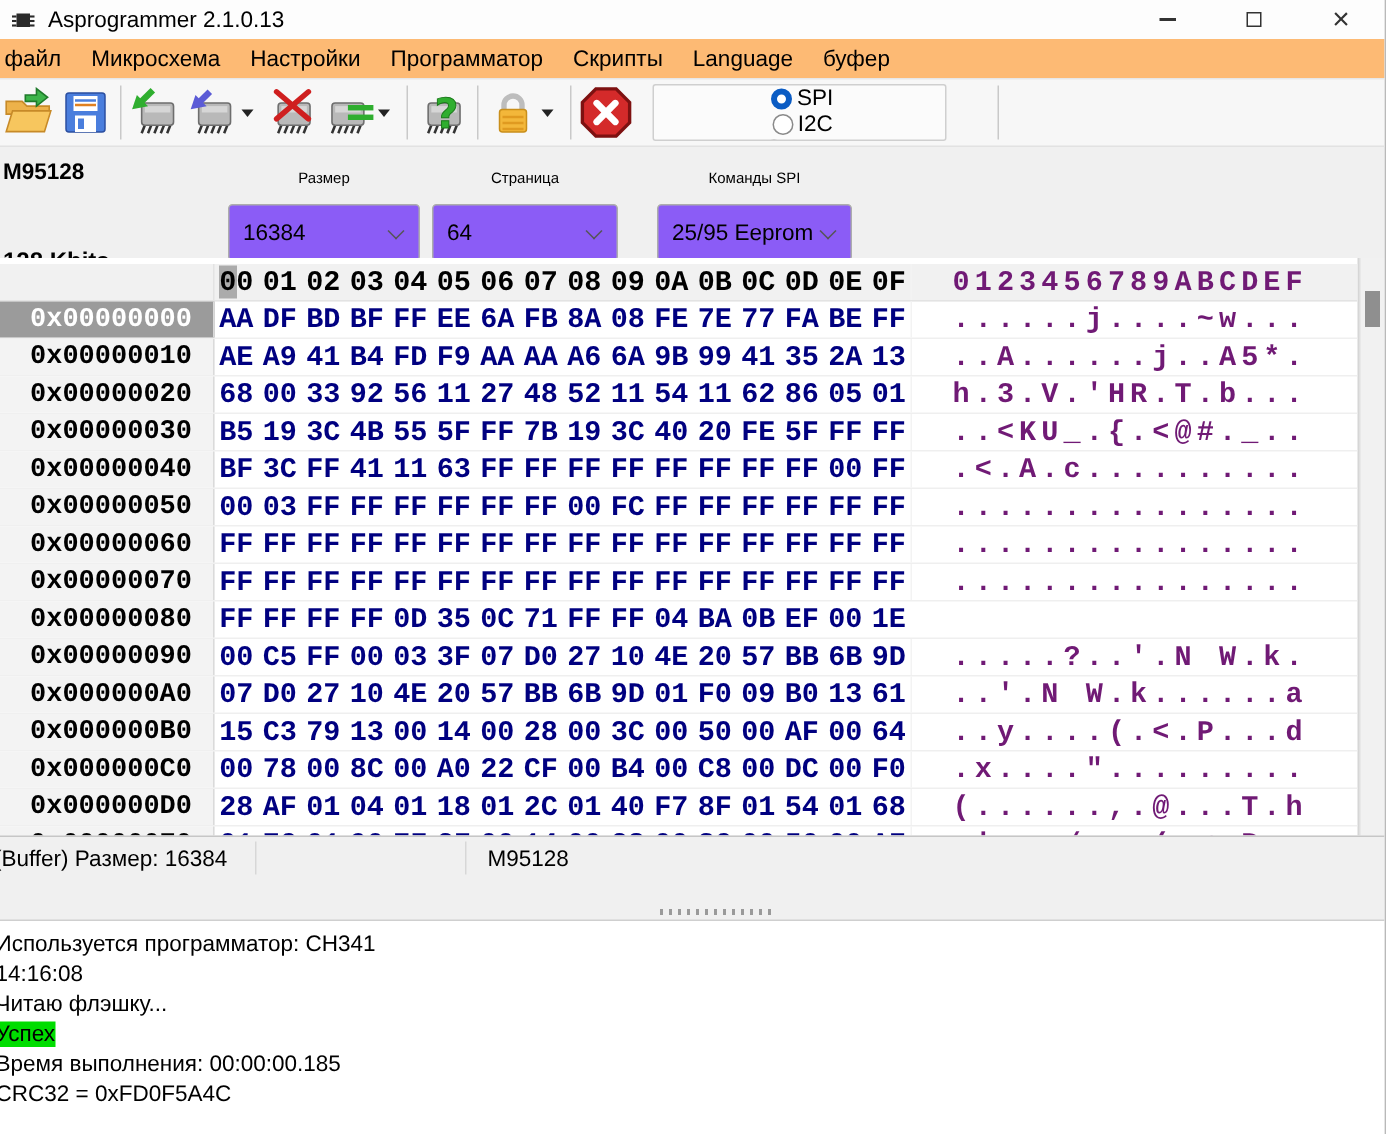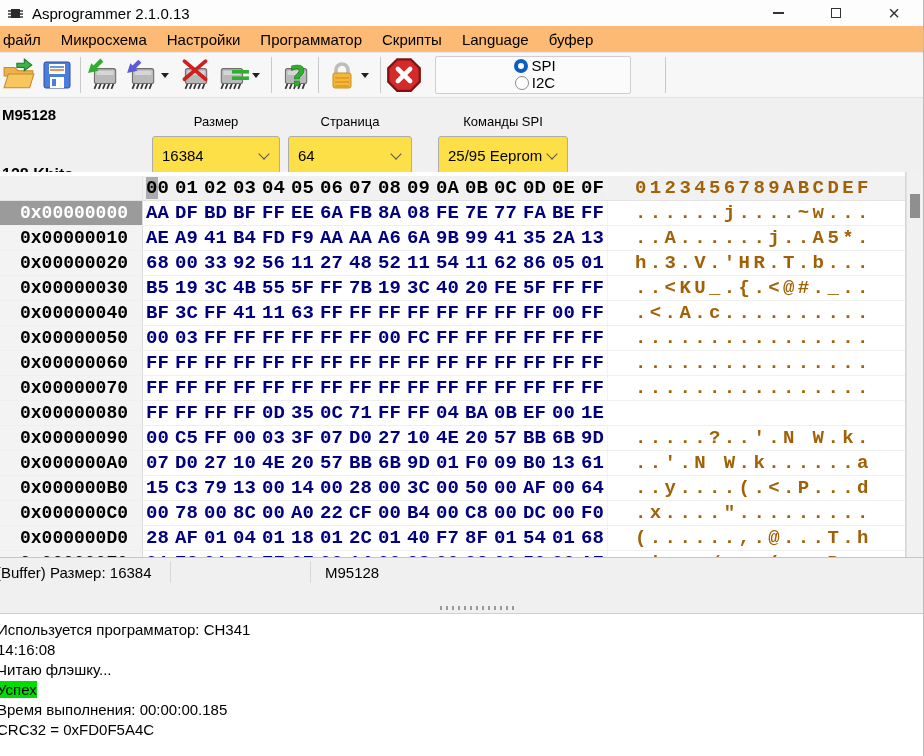--- a/index.html
+++ b/index.html
@@ -26,41 +26,41 @@
                display:flex;align-items:center;overflow:hidden;padding-left:6px;box-sizing:border-box;flex-direction:column;}
   .radio-item{display:flex;align-items:center;margin-right:1px;}
   .radio{width:14px;height:14px;border-radius:50%;background:#fff;border:1px solid #8a8a8a;box-sizing:border-box;flex:none;}
   .radio.sel{border:4.5px solid #0b5cc4;}
   .radio-label{font-size:15px;margin:0 1px 0 3px;}
   .endsep{width:1px;height:36px;background:#c9c9c9;margin-left:34px;}
   
   .infobar{position:absolute;left:0;top:98px;width:100%;height:74px;background:#f0f0f0;}
   .chipname{position:absolute;left:2px;top:8px;font-size:15px;font-weight:bold;}
   .chipsize{position:absolute;left:2px;top:40px;font-size:16px;font-weight:bold;margin-top:28px;}
-  .combolabel{position:absolute;top:16px;font-size:13px;text-align:center;}
-  .combo{position:absolute;top:38px;height:38px;background:#fde047;border:1px solid #adadad;border-radius:3px;
+  .combolabel{position:absolute;top:16px;font-size:10px;text-align:center;}
+  .combo{position:absolute;top:38px;height:38px;background:#8b5cf6;border:1px solid #adadad;border-radius:3px;
          display:flex;align-items:center;box-sizing:border-box;}
   .comboval{font-size:15px;margin-left:9px;flex:1;}
   .chev{width:7px;height:7px;border-right:1.4px solid #555;border-bottom:1.4px solid #555;transform:rotate(45deg);margin:-3px 11px 0 0;}
   #lbl-size,#cmb-size{left:152px;width:128px;}
   #lbl-page,#cmb-page{left:288px;width:124px;}
   #lbl-cmd,#cmb-cmd{left:438px;width:130px;}
   
   .hexview{position:absolute;left:0;top:172px;width:906px;height:385px;background:#fff;padding-top:4px;box-sizing:border-box;
            border-right:1px solid #d6d6d6;font-family:"Liberation Mono","DejaVu Sans Mono",monospace;font-weight:bold;overflow:hidden;}
   .hexrow{display:flex;height:24px;line-height:24px;border-bottom:1px solid #efefef;width:905px;}
   .hexrow.hdr-row{background:#f1f1f1;border-bottom:1px solid #e3e3e3;}
   .addr{width:143px;padding-left:20px;box-sizing:border-box;background:#f3f3f3;color:#000;font-size:18px;
         border-right:1px solid #dadada;flex:none;}
   .hdr-row .addr{background:#f1f1f1;border-right:1px solid #e3e3e3;}
   .addr.sel{background:#9b9b9b;color:#fff;}
   .byte{width:29px;text-align:center;color:#000080;font-size:19px;flex:none;}
   .hdr-row .byte{color:#000;}
   .hdr-hl{background:#ababab;}
-  .ascii{padding-left:27px;letter-spacing:3.4px;white-space:pre;color:#a16207;font-size:19px;border-left:1px solid #f3f3f3;}
+  .ascii{padding-left:27px;letter-spacing:3.4px;white-space:pre;color:#701a75;font-size:19px;border-left:1px solid #f3f3f3;}
   
   .vscroll{position:absolute;left:906px;top:172px;width:17px;height:385px;background:#f1f1f1;border-left:1px solid #e0e0e0;box-sizing:border-box;}
   .vthumb{position:absolute;left:3px;top:22px;width:10px;height:24px;background:#8f8f8f;}
   
   .statusbar{position:absolute;left:0;top:557px;width:100%;height:29px;background:#f0f0f0;border-top:1px solid #c6c6c6;
              box-sizing:border-box;display:flex;align-items:center;font-size:15px;}
   .st-left{margin-left:-4px;}
   .st-sep1{position:absolute;left:170px;top:3px;bottom:3px;width:1px;background:#d7d7d7;}
   .st-sep2{position:absolute;left:310px;top:3px;bottom:3px;width:1px;background:#d7d7d7;}
   .st-chip{position:absolute;left:325px;}

